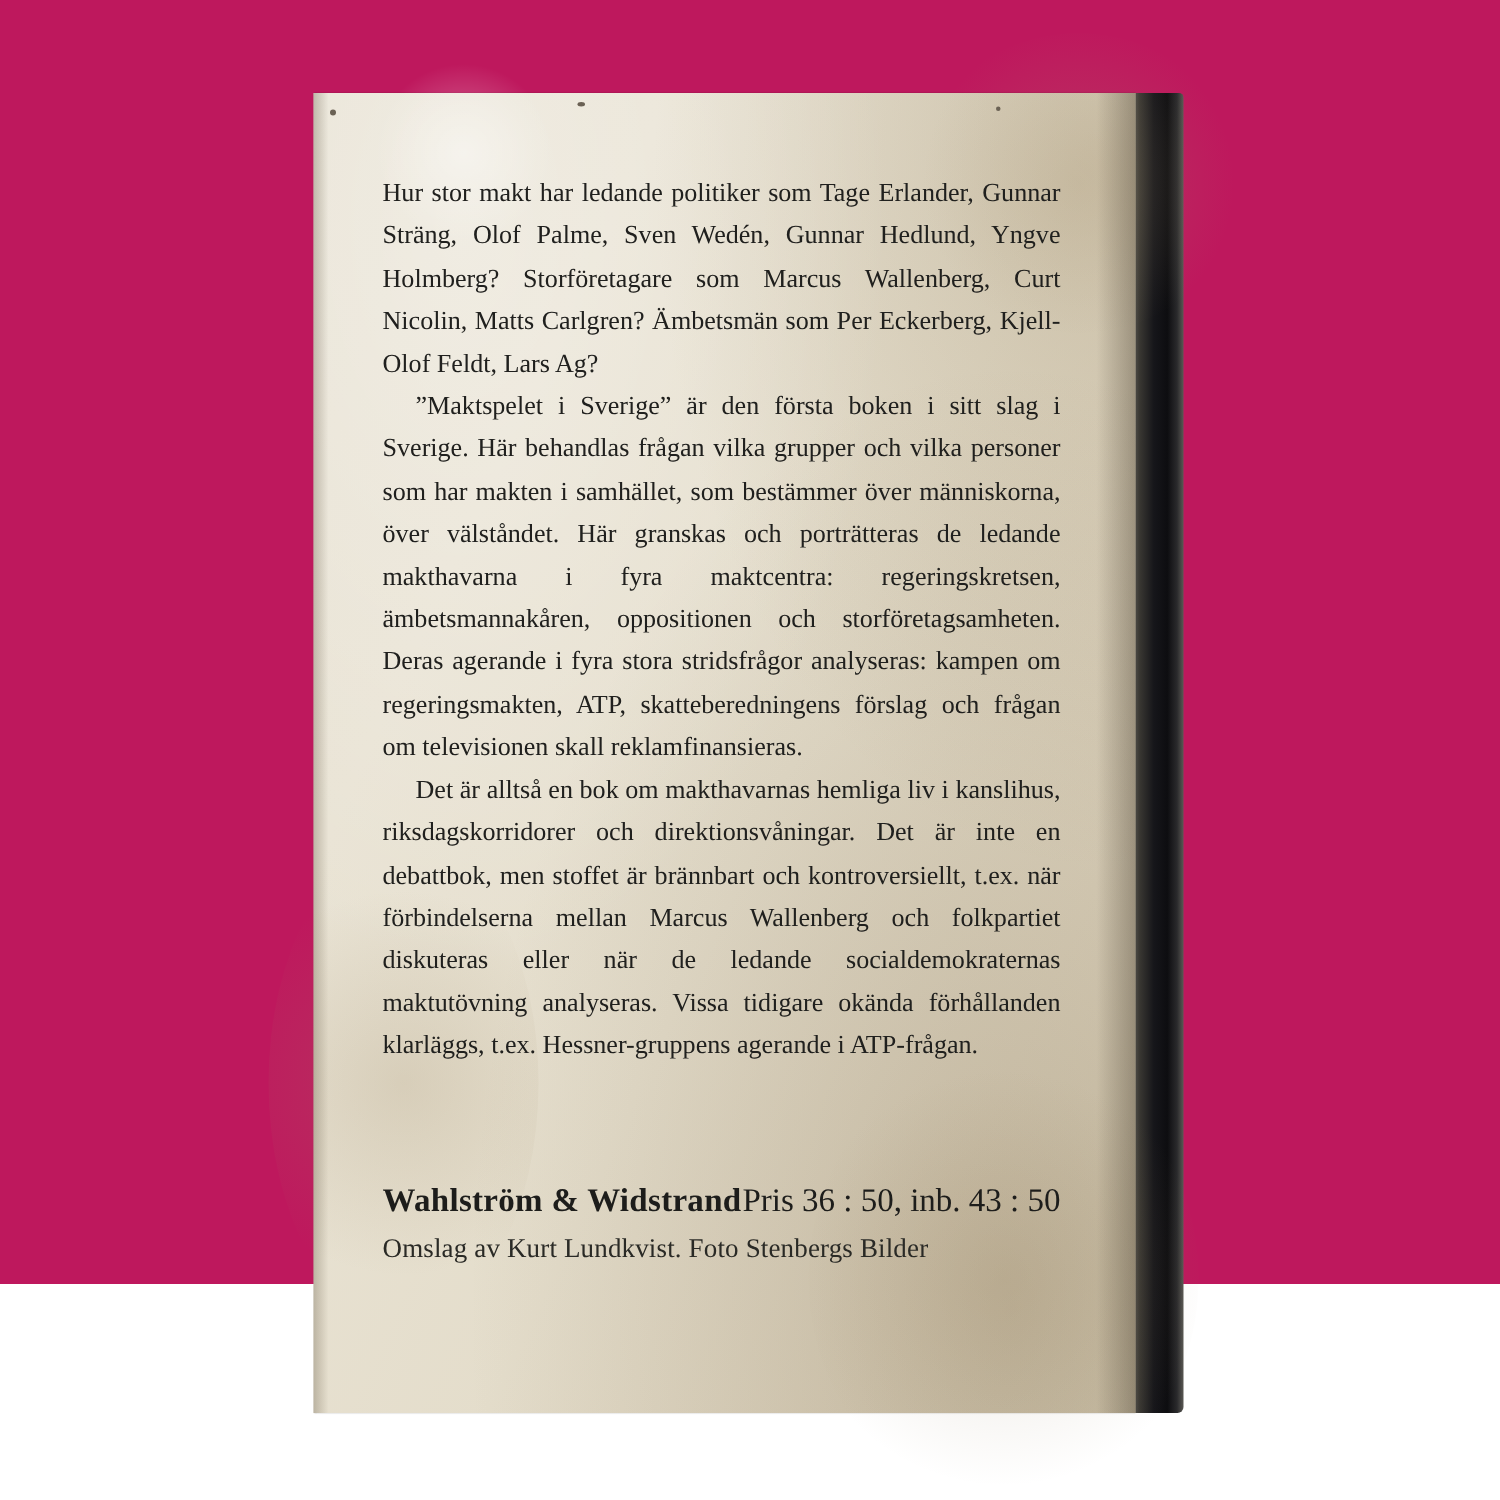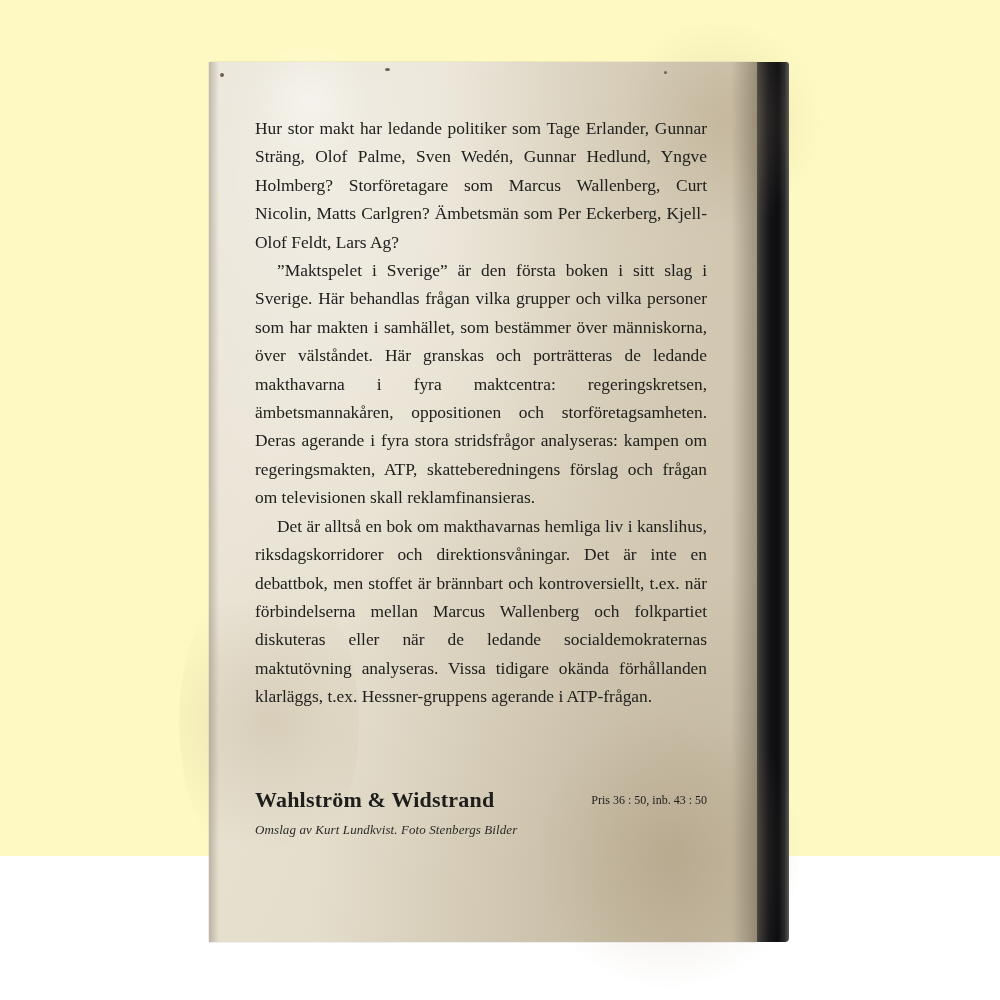--- a/index.html
+++ b/index.html
@@ -11,21 +11,21 @@
     overflow: hidden;
   }
   body {
     font-family: "Liberation Serif", serif;
   }
 
   #scene {
     position: relative;
     width: 1000px;
     height: 856px;
-    background: #fef9c3;
+    background: #be185d;
   }
 
   
   #book {
     position: absolute;
     left: 209px;
     top: 62px;
     width: 580px;
     height: 880px;
   }
@@ -113,37 +113,36 @@
   }
 
   #footer {
     position: absolute;
     left: 46px;
     top: 725px;
     width: 452px;
   }
   #footer-row {
     display: flex;
-    align-items: center;
+    align-items: flex-end;
     justify-content: space-between;
   }
   #publisher {
     font-size: 22px;
     font-weight: bold;
     letter-spacing: 0.2px;
     color: #1d1d1b;
   }
   #price {
-    font-size: 12px;
+    font-size: 22px;
     color: #1d1d1b;
   }
   #credit {
     margin-top: 9px;
-    font-size: 13px;
-    font-style: italic;
+    font-size: 18px;
     color: #2a2a26;
     letter-spacing: 0.1px;
   }
 </style>
 </head>
 <body>
 
 <div id="scene">
 
   <div id="book">

